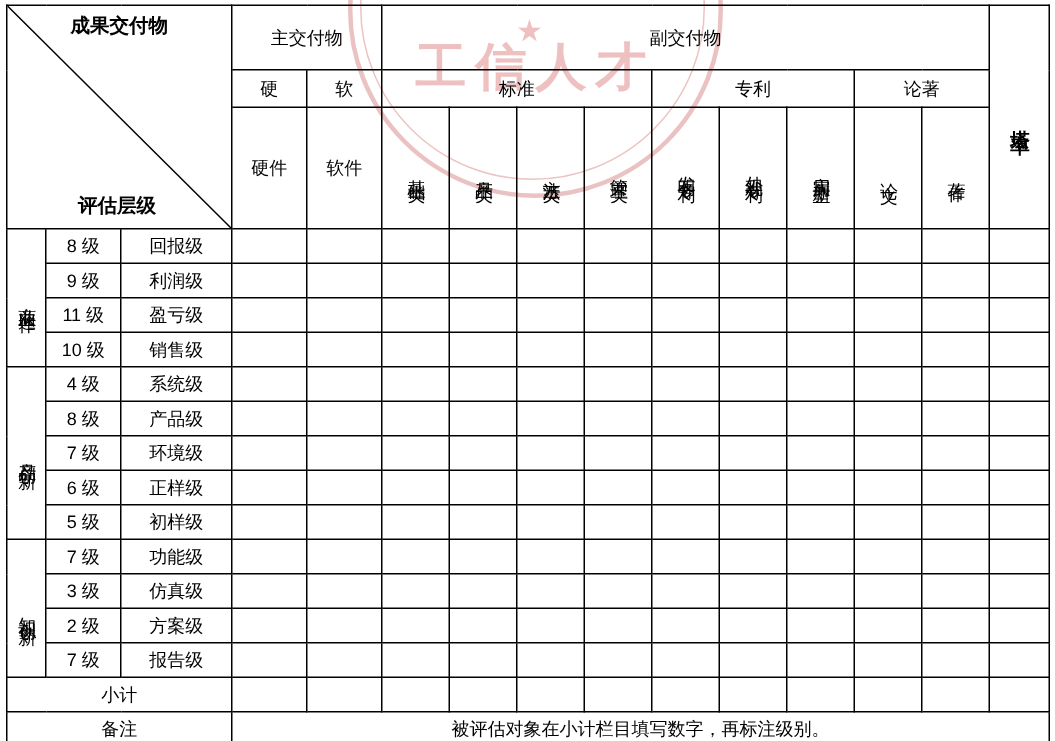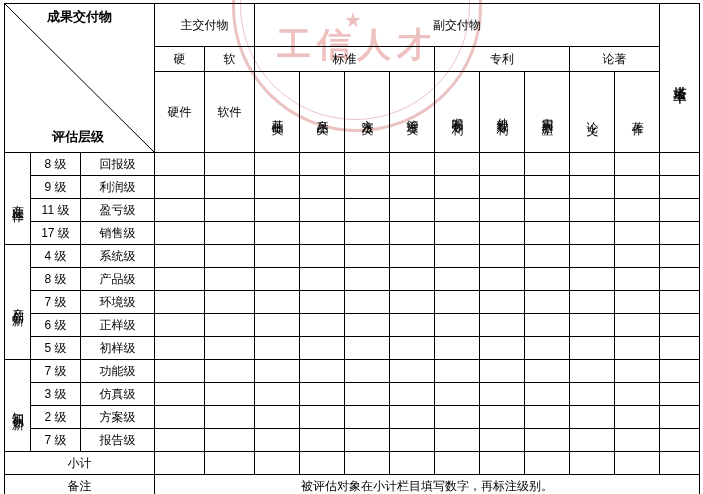--- a/index.html
+++ b/index.html
@@ -301,21 +301,21 @@
       <td></td>
       <td></td>
       <td></td>
       <td></td>
       <td></td>
       <td></td>
       <td></td>
       <td></td>
     </tr>
     <tr class="datarow">
-      <td class="lvl">17 级</td>
+      <td class="lvl">10 级</td>
       <td class="name">销售级</td>
       <td></td>
       <td></td>
       <td></td>
       <td></td>
       <td></td>
       <td></td>
       <td></td>
       <td></td>
       <td></td>

